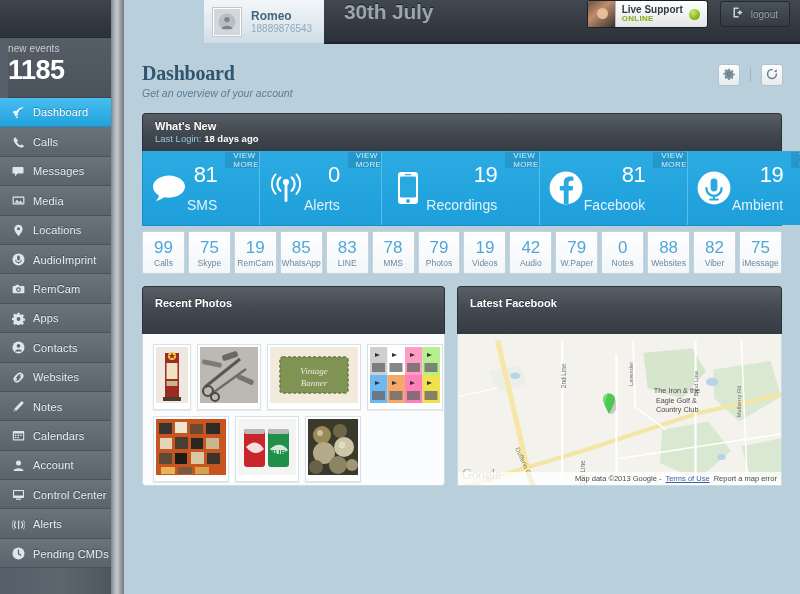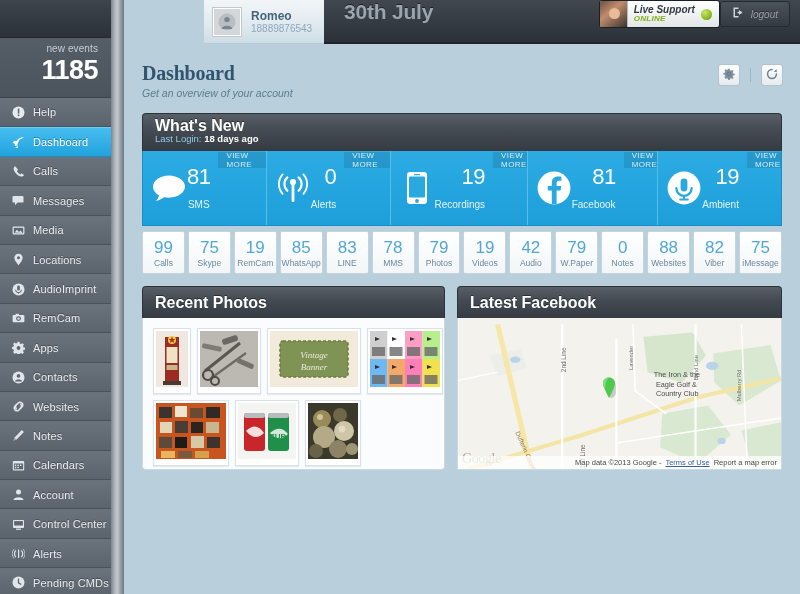--- a/index.html
+++ b/index.html
@@ -20,22 +20,22 @@
   }
   #sidebar-topcap {
     height: 38px;
     background: linear-gradient(to bottom, #3e454d 0%, #333a41 50%, #2c3239 100%);
     border-bottom: 1px solid #232930;
   }
   #events-box {
     height: 60px;
     background: linear-gradient(to bottom, #555e67 0%, #4b545d 100%);
     border-bottom: 1px solid #3c434b;
-    text-align: right;
     padding: 5px 13px 0 0;
+    margin-left: 8px;
   }
   #events-label {
     font-size: 10px; color: #c6ccd2; letter-spacing: .1px; line-height: 12px;
   }
   #events-count {
     font-size: 27px; color: #ffffff; font-weight: bold; line-height: 30px;
     letter-spacing: -.5px;
   }
 
   #navlist { list-style: none; }
@@ -102,21 +102,21 @@
     position: absolute; left: 200px; top: 0; right: 0; height: 44px;
     background: linear-gradient(to bottom, #41484f 0%, #363d44 45%, #2b3138 100%);
     border-bottom: 2px solid #1e242a;
     display: flex; align-items: flex-start;
   }
   #date-text {
     margin-left: 20px; font-size: 21px; color: #9aa5ae; font-weight: bold;
     text-shadow: 0 -1px 0 rgba(0,0,0,.5); letter-spacing: -.2px;
   }
   #topbar-actions {
-    margin-left: auto; margin-right: 10px; display: flex; align-items: center;  font-style: italic;
+    margin-left: auto; margin-right: 10px; display: flex; align-items: center; gap: 12px;
   }
   #live-support {
     display: flex; align-items: center; height: 28px;
     background: linear-gradient(to bottom,#ffffff 0%,#e3e6e6 100%);
     border: 1px solid #1a2026; border-radius: 3px; overflow: hidden;
     cursor: pointer;
   }
   #ls-photo {
     width: 28px; height: 26px; flex: 0 0 auto;
     background: linear-gradient(140deg,#6d5043 0%, #c08d6d 40%, #3b3330 100%);
@@ -159,47 +159,47 @@
     background: linear-gradient(to bottom,#fdfefe 0%, #e6ebee 100%);
     border: 1px solid #b3c2cb;
     display: flex; align-items: center; justify-content: center;
     cursor: pointer;
   }
   #head-divider { width: 1px; height: 14px; background: #9db4c2; }
 
   
   #whatsnew-wrap { margin: 4px 18px 0 18px; }
   .panel-head {
-    height: 32px;
+    height: 48px;
     background: linear-gradient(to bottom, #585f66 0%, #434a51 45%, #343b42 100%);
     border: 1px solid #2c3238; border-bottom: none;
     border-radius: 4px 4px 0 0;
     padding: 4px 12px 0 12px;
   }
   .panel-head.tall { height: 38px; padding-top: 5px; }
   .ph-title {
-    font-size: 16px; font-weight: bold; color: #ffffff;
+    font-size: 11px; font-weight: bold; color: #ffffff;
     text-shadow: 0 -1px 0 rgba(0,0,0,.45); line-height: 14px;
   }
   .ph-sub { font-size: 9.5px; color: #8ec9e8; line-height: 12px; }
   .ph-sub b { color: #ffffff; font-weight: bold; }
 
   #tiles-row { display: flex; height: 75px; border: 1px solid #1d8ec4; border-top: none; }
   .tile {
     flex: 1 1 0; position: relative;
     background: linear-gradient(to bottom, #2cabe3 0%, #1e9fda 100%);
     border-right: 1px solid #57bde9;
     display: flex; flex-direction: row; cursor: pointer;
   }
   .tile:last-child { border-right: none; }
   .tile-main { flex: 1 1 auto; display: flex; align-items: center; padding: 0 8px; }
   .tile-ico { flex: 0 0 auto; width: 36px; display: flex; align-items: center; justify-content: center; }
   .tile-nums { margin-left: auto; text-align: right; line-height: 1.0; }
   .tile-val { font-size: 22px; color: #ffffff; letter-spacing: -.5px; }
-  .tile-lbl { font-size: 10px; color: #e3f4fc; margin-top: 12px; text-align: center; }
+  .tile-lbl { font-size: 14px; color: #e3f4fc; margin-top: 12px; }
   .tile-more {
     height: 17px; background: rgba(0,0,0,.10);
     font-size: 8px; color: #d4eefa; letter-spacing: .4px;
     display: flex; align-items: center; padding-left: 8px;
     border-top: 1px solid rgba(255,255,255,.12);
   }
 
   
   #counters-row {
     display: flex; margin: 5px 18px 0 18px; gap: 3px;
@@ -265,30 +265,20 @@
 
   <div id="sidebar">
     <div id="sidebar-topcap"></div>
 
     <div id="events-box">
       <div id="events-label">new events</div>
       <div id="events-count">1185</div>
     </div>
 
     <ul id="navlist">
-        <li class="nav-item">
-          <span class="nav-ico">
-            <svg width="13" height="13" viewBox="0 0 13 13">
-              <circle cx="6.5" cy="6.5" r="6" fill="#e6ebef"></circle>
-              <rect x="5.8" y="2.6" width="1.5" height="5" fill="#5d666f"></rect>
-              <rect x="5.8" y="8.5" width="1.5" height="1.6" fill="#5d666f"></rect>
-            </svg>
-          </span>
-          <span class="nav-label">Help</span>
-        </li>
         <li class="nav-item active">
           <span class="nav-ico">
             <svg width="13" height="13" viewBox="0 0 13 13">
               <path d="M11.8 1.2C9 1 5.8 2.6 4.3 5.3L2 4.7 0.9 6.9l2 .8c-.2.9-.2 1.7 0 2.4l2.6-.6C5.2 6.6 7.3 3.6 11.8 1.2z" fill="#ffffff"></path>
               <circle cx="8.4" cy="4.6" r="1.2" fill="#2fa8dc"></circle>
               <path d="M5.4 9.8 3.2 12l3-.4z" fill="#ffffff"></path>
             </svg>
           </span>
           <span class="nav-label">Dashboard</span>
         </li>

